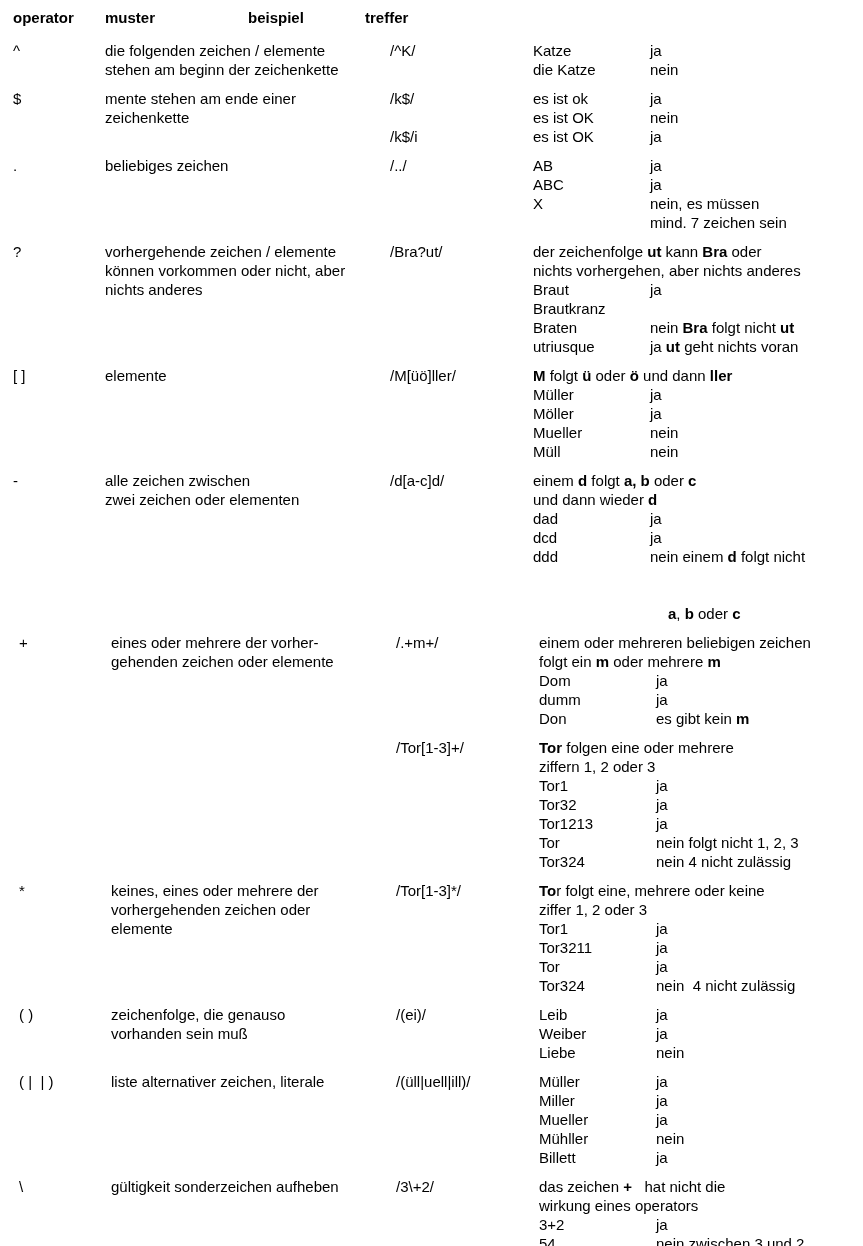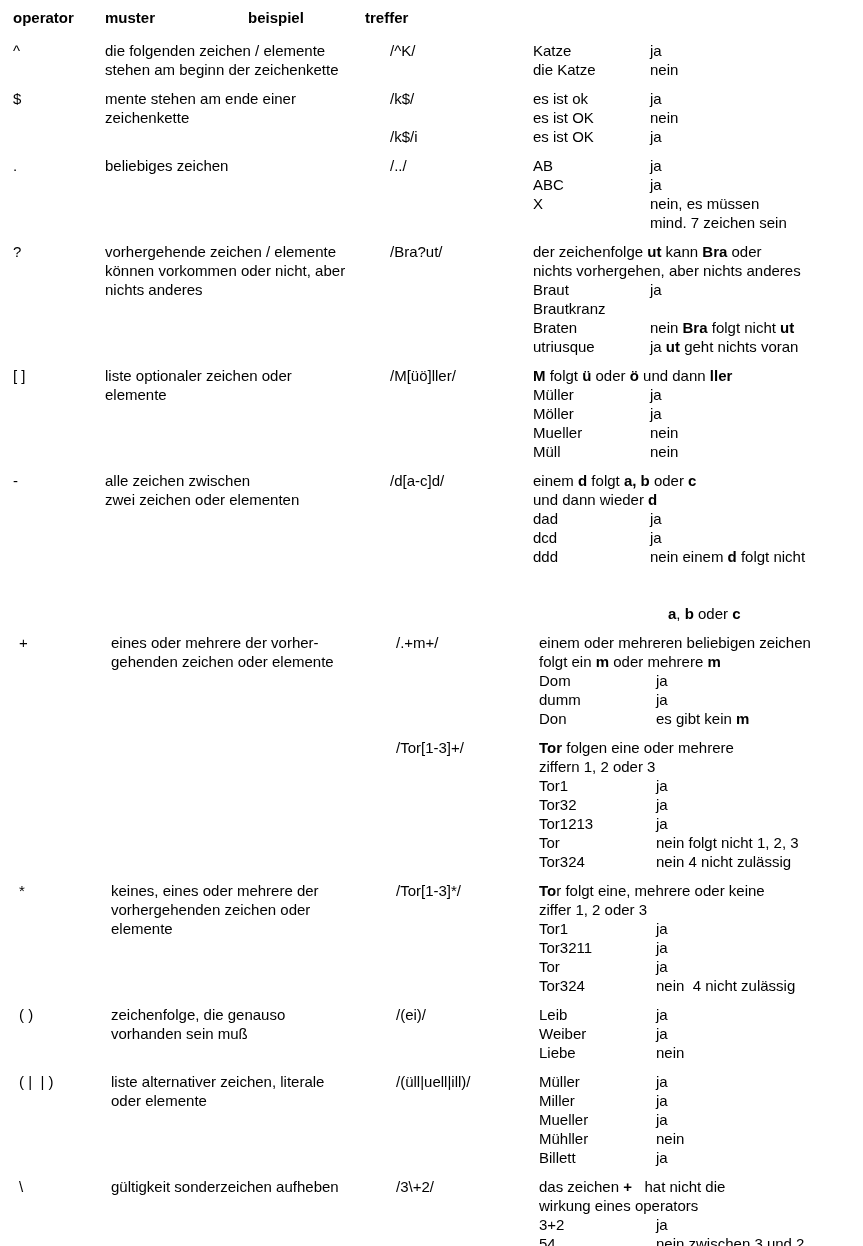--- a/index.html
+++ b/index.html
@@ -183,21 +183,20 @@
                 <div class="bs-ex">utriusque</div>
                 <div class="bs-tr">ja <b>ut</b> geht nichts voran</div>
               </div>
             </div>
           </div>
         </div>
       </div>
       <div class="row">
         <div class="col-op">[ ]</div>
         <div class="col-bed">
-          <div class="line">liste optionaler zeichen oder</div>
           <div class="line">elemente</div>
         </div>
         <div class="col-right">
           <div class="grp">
             <div class="col-mus">
               <div class="line">/M[üö]ller/</div>
             </div>
             <div class="col-bsp">
               <div class="line"><b>M</b> folgt <b>ü</b> oder <b>ö</b> und dann <b>ller</b></div>
               <div class="bs-line">
@@ -373,21 +372,20 @@
                 <div class="bs-tr">nein</div>
               </div>
             </div>
           </div>
         </div>
       </div>
       <div class="row indent">
         <div class="col-op">( |  | )</div>
         <div class="col-bed">
           <div class="line">liste alternativer zeichen, literale</div>
-          <div class="line">oder elemente</div>
         </div>
         <div class="col-right">
           <div class="grp">
             <div class="col-mus">
               <div class="line">/(üll|uell|ill)/</div>
             </div>
             <div class="col-bsp">
               <div class="bs-line">
                 <div class="bs-ex">Müller</div>
                 <div class="bs-tr">ja</div>

